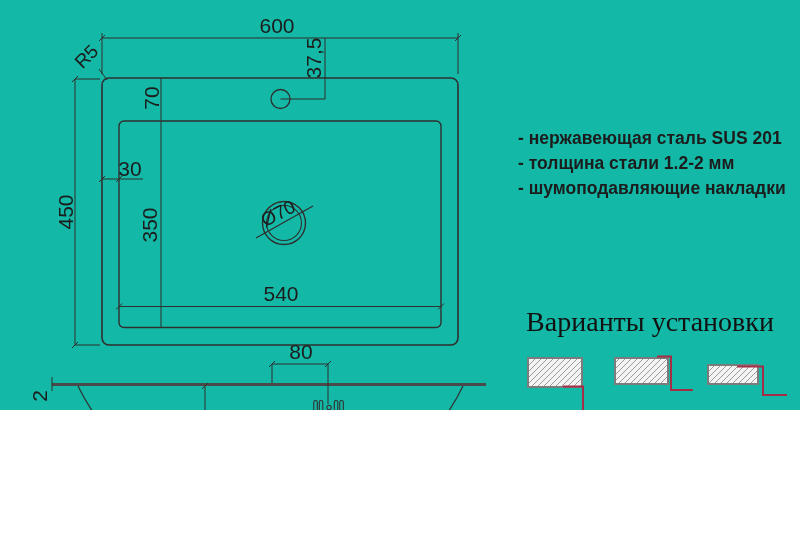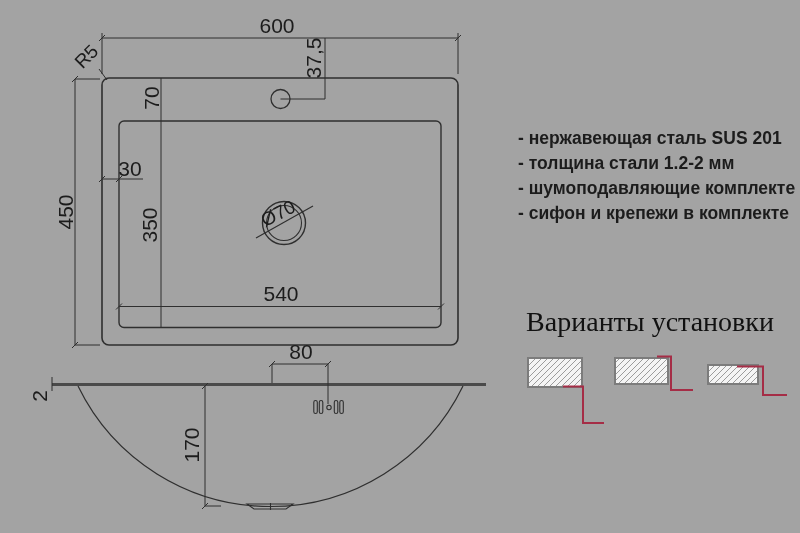--- a/index.html
+++ b/index.html
@@ -1,16 +1,16 @@
 <!DOCTYPE html>
 <html><head>
 <meta charset="utf-8">
 <style>
   html,body{margin:0;padding:0;background:#fff;}
-  #page{position:relative;width:800px;height:533px;background:#a3a3a3;overflow:hidden;
+  #page{position:relative;width:800px;height:410px;background:#14b8a6;overflow:hidden;
         font-family:"Liberation Sans",sans-serif;}
   svg{position:absolute;left:0;top:0;}
   .dim-text{font-family:"Liberation Sans",sans-serif;font-size:21px;fill:#1c1c1c;}
   .dim-small{font-family:"Liberation Sans",sans-serif;font-size:19px;fill:#1c1c1c;}
   #specs{position:absolute;left:518px;top:126px;font-size:17.5px;line-height:25px;
          color:#1c1c1c;white-space:nowrap;font-weight:bold;}
   #install-title{position:absolute;left:495px;top:306px;width:310px;text-align:center;
          font-family:"Liberation Serif","DejaVu Serif",serif;font-size:28px;color:#111;}
 </style>
 </head>
@@ -133,19 +133,18 @@
       <g>
         <rect x="708" y="365" width="50" height="19" fill="url(#hatch)" stroke="#7c7c7c" stroke-width="2"></rect>
         <polyline points="737,366.5 763,366.5 763,395 787,395" stroke="#a52d46" stroke-width="2"></polyline>
       </g>
     </g>
   </svg>
 
   <div id="specs">
     <div>- нержавеющая сталь SUS 201</div>
     <div>- толщина стали 1.2-2 мм</div>
-    <div>- шумоподавляющие комплекте</div>
-    <div>- сифон и крепежи в комплекте</div>
+    <div>- шумоподавляющие накладки</div>
   </div>
 
   <div id="install-title">Варианты установки</div>
 
 </div>
 
 </body></html>

